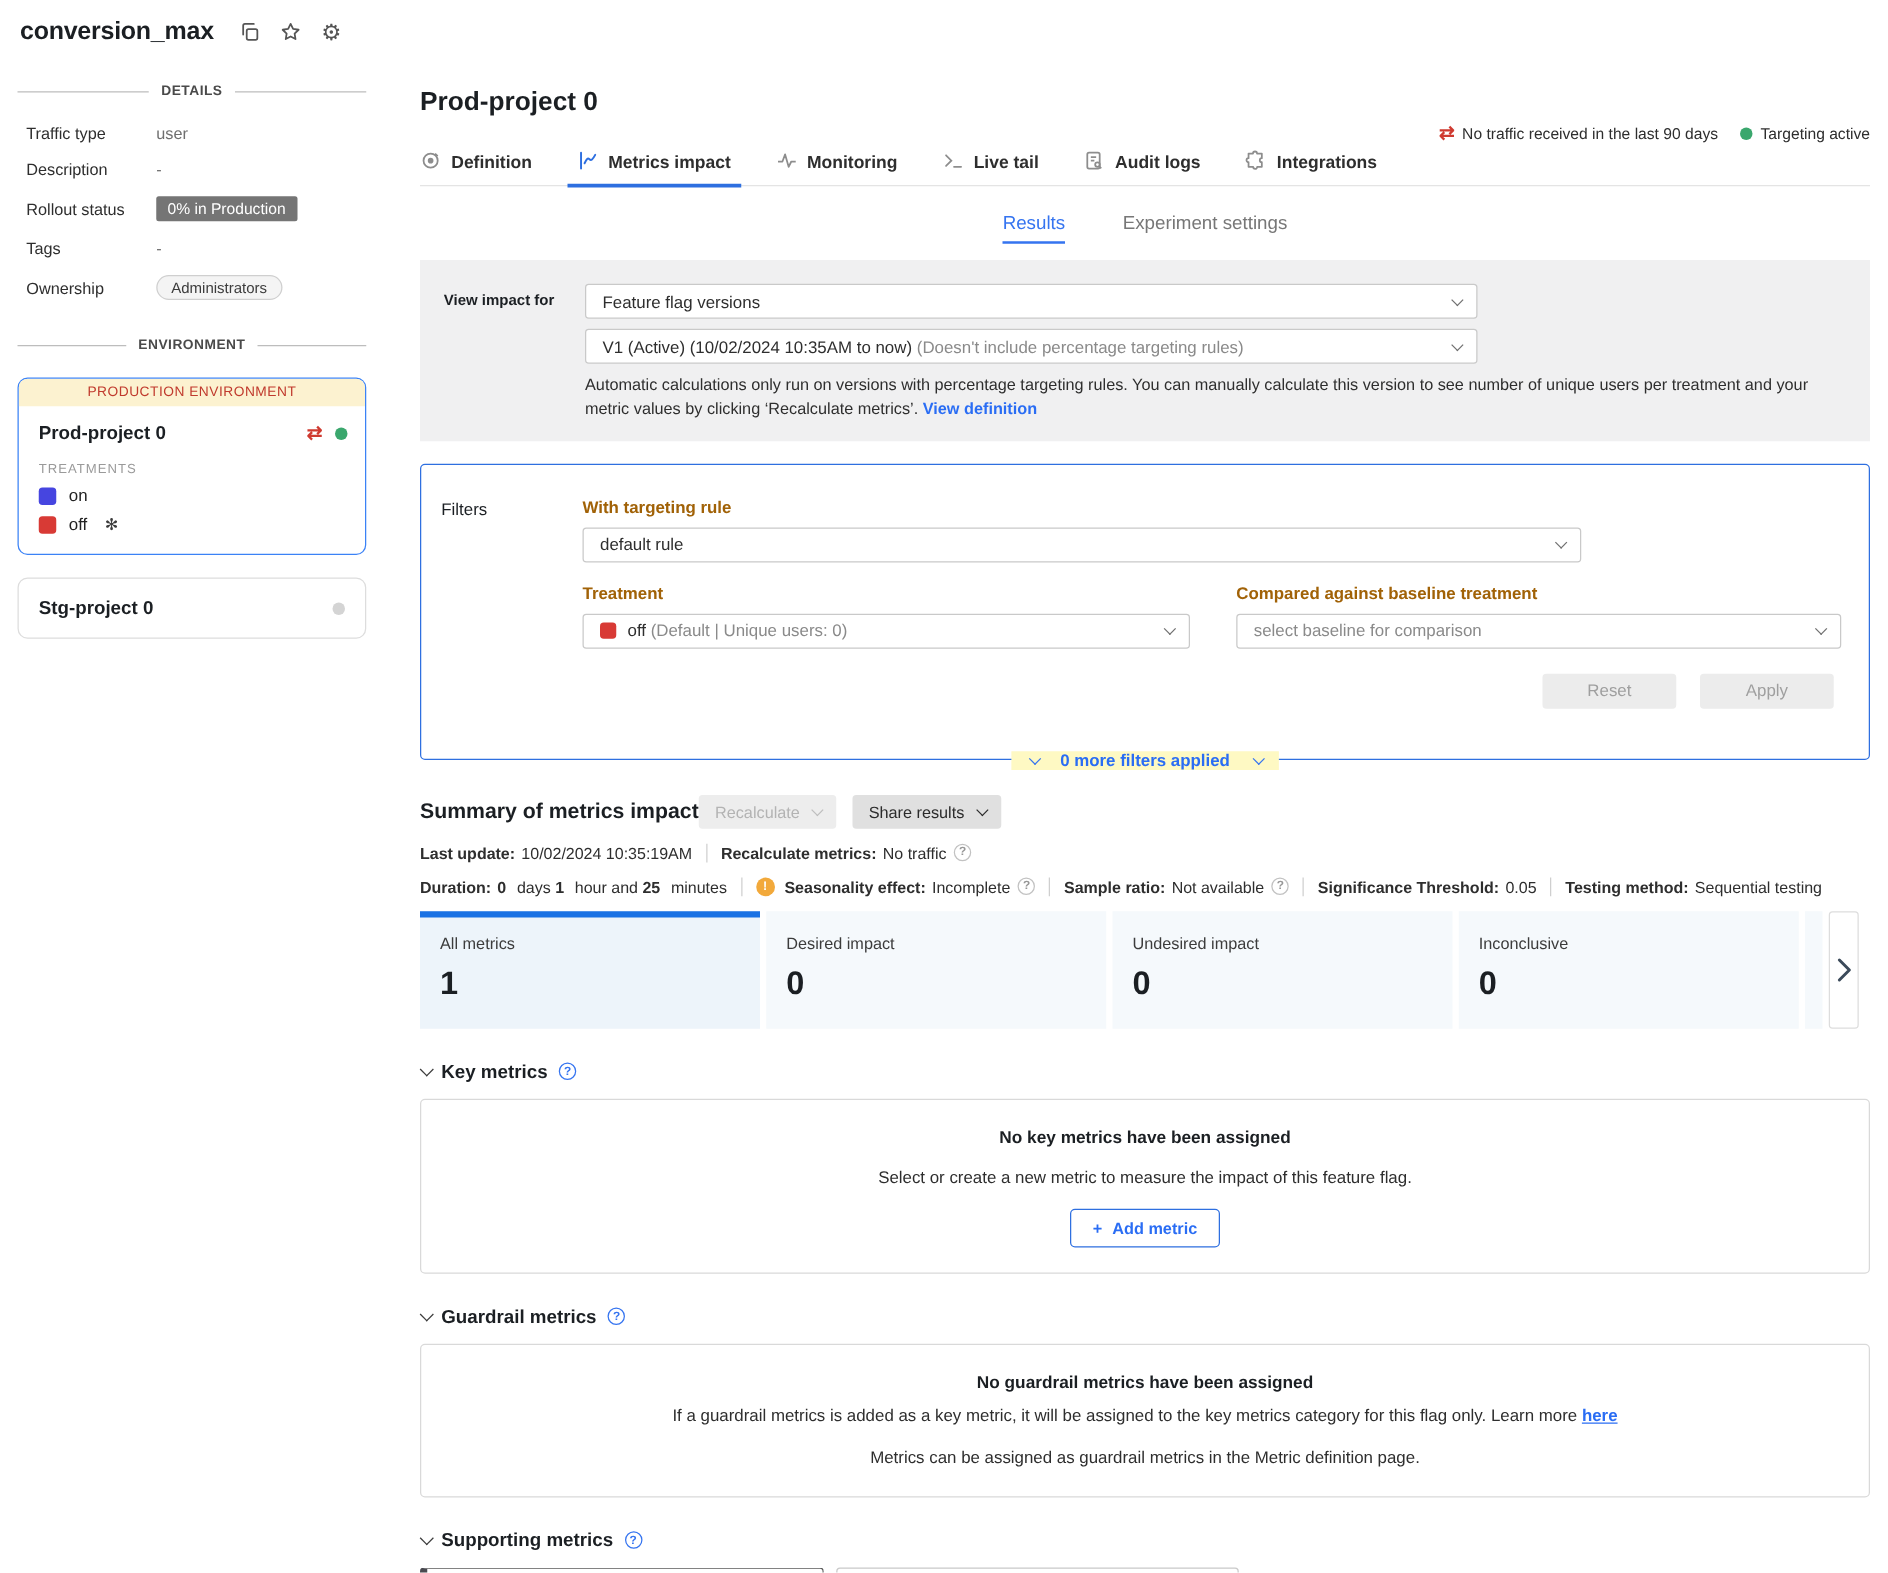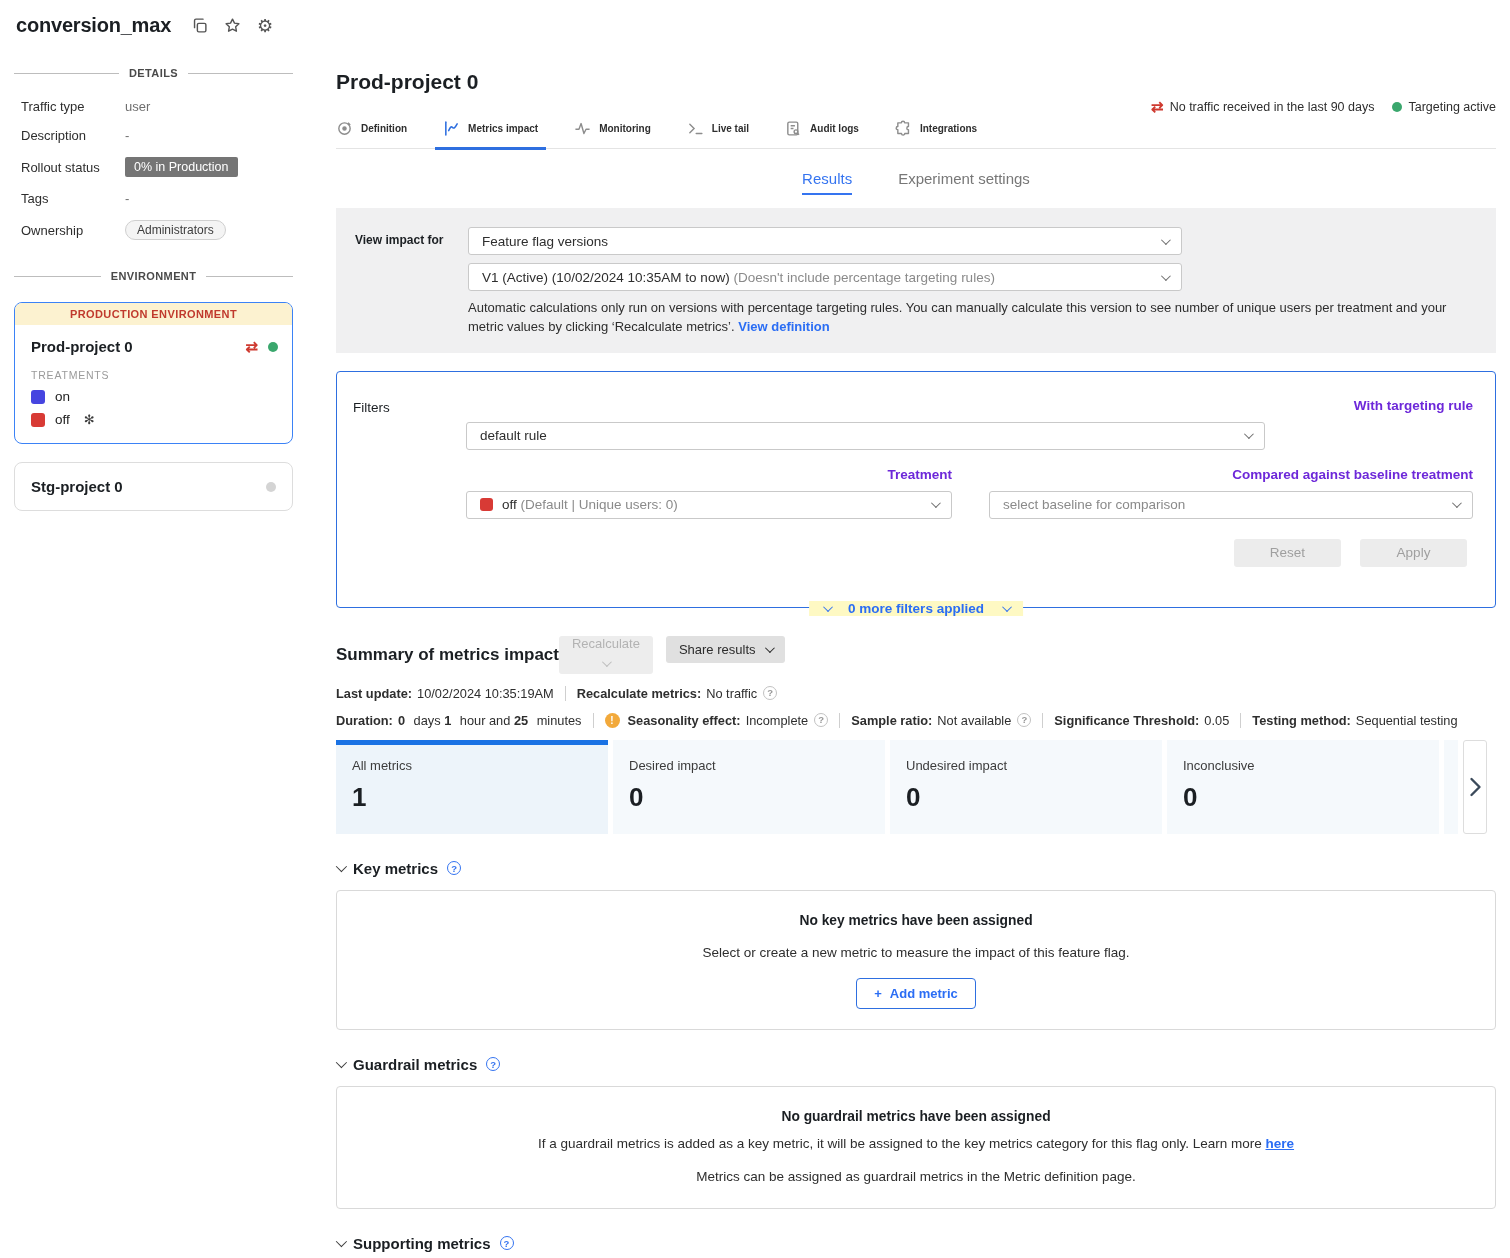--- a/index.html
+++ b/index.html
@@ -22,21 +22,21 @@
   .details-grid { display:grid; grid-template-columns:104px 1fr; row-gap:14px; font-size:13px;
     padding-left:7px; align-items:center; }
   .dlabel { color:#2e2e2e; }
   .dvalue { color:#6f6f6f; }
   .rollout-badge { display:inline-block; background:#757575; color:#fff; font-size:12.5px;
     padding:3px 9px; border-radius:2px; }
   .owner-pill { display:inline-block; background:#f4f4f4; border:1px solid #cfcfcf; color:#3c3c3c;
     font-size:12px; padding:2px 11px; border-radius:12px; }
 
   .prod-card { border:1.5px solid #3b82f6; border-radius:8px; overflow:hidden; margin-bottom:18px; background:#fff; }
-  .prod-banner { background:#fcf2d0; color:#c03a2d; font-size:11px; font-weight:bold;
+  .prod-banner { background:#fcf2d0; color:#c03a2d; font-size:11px; font-weight:normal;
     letter-spacing:0.4px; text-align:center; padding:5px 0; }
   .prod-body { padding:13px 14px 16px 16px; }
   .prod-title-row { display:flex; align-items:center; }
   .prod-name { font-size:15px; font-weight:bold; color:#1b1f23; flex:1; }
   .traffic-glyph { color:#cf3a30; font-size:15px; font-weight:bold; margin-right:10px; line-height:1; }
   .dot { width:10px; height:10px; border-radius:50%; display:inline-block; }
   .dot.green { background:#3aa76d; }
   .dot.gray { background:#d4d4d4; }
   .treatments-label { color:#9a9a9a; font-size:10.5px; letter-spacing:0.8px; margin:14px 0 8px 0; }
   .treatment-row { display:flex; align-items:center; gap:10px; margin-top:8px; font-size:13.5px; color:#222; }
@@ -50,21 +50,21 @@
 
   
   .main { flex:1; padding:0 24px 0 21px; position:relative; }
   .main-top { display:flex; justify-content:space-between; align-items:flex-end; margin-top:70px; }
   .page-title { font-size:21px; font-weight:bold; color:#1b1f23; }
   .status-indicators { display:flex; align-items:center; gap:18px; font-size:12.5px; color:#2e2e2e;
     position:absolute; top:99px; right:24px; }
   .status-item { display:flex; align-items:center; gap:6px; }
 
   .tabs { display:flex; gap:36px; border-bottom:1px solid #e4e4e4; margin-top:26px; }
-  .tab { display:flex; align-items:center; gap:8px; font-size:10px; font-weight:bold; color:#2e2e2e;
+  .tab { display:flex; align-items:center; gap:8px; font-size:14px; font-weight:bold; color:#2e2e2e;
     padding-bottom:11px; cursor:pointer; position:relative; }
   .tab svg { width:17px; height:17px; }
   .tab.active::after { content:""; position:absolute; left:-8px; right:-8px; bottom:-2px; height:3px; background:#2e6fe0; }
   .ticon { color:#8d8d8d; display:inline-flex; }
 
   .subtabs { display:flex; justify-content:center; gap:46px; margin-top:21px; font-size:15px; }
   .subtab { color:#777; cursor:pointer; padding-bottom:6px; }
   .subtab.active { color:#3574f0; border-bottom:2px solid #3574f0; }
 
   .impact-panel { background:#f0f0f1; margin-top:13px; padding:19px 18px 16px 19px;
@@ -77,36 +77,36 @@
   .dd-wide { width:714px; margin-bottom:8px; }
   .chev { width:7px; height:7px; border-right:1.6px solid #6f6f6f; border-bottom:1.6px solid #6f6f6f;
     transform:rotate(45deg) translateY(-2px); display:inline-block; flex:0 0 auto; }
   .chev.blue { border-color:#3574f0; }
   .helper { font-size:13px; color:#2e2e2e; line-height:1.45; margin-top:6px; max-width:1000px; }
   .link { color:#2a6df4; font-weight:bold; text-decoration:none; cursor:pointer; }
 
   .filters-panel { border:1.5px solid #2e6fe0; border-radius:4px; margin-top:18px; position:relative;
     padding:26px 16px 40px 16px; display:grid; grid-template-columns:113px 1fr; }
   .filters-label { font-size:13.5px; font-weight:normal; color:#1b1f23; padding-top:2px; }
-  .flabel { font-size:13.5px; font-weight:bold; color:#6d28d9; margin-bottom:9px;text-align:right; }
+  .flabel { font-size:13.5px; font-weight:bold; color:#a16207; margin-bottom:9px; }
   .fcols { display:flex; gap:37px; margin-top:17px; }
   .fcol-l { width:486px; }
   .fcol-r { width:484px; }
   .factions { display:flex; justify-content:flex-end; gap:19px; margin-top:20px; padding-right:6px; }
   .btn-gray { width:107px; height:28px; background:#ececec; color:#9f9f9f; border:none; border-radius:3px;
     font-size:13.5px; font-family:inherit; cursor:pointer; }
   .more-filters { position:absolute; left:50%; bottom:-9px; transform:translateX(-50%);
     background:#fef9c3; padding:0 14px; display:flex; align-items:center; gap:18px; white-space:nowrap; }
   .more-filters span.txt { color:#2a6df4; font-weight:bold; font-size:13.5px; }
 
   .summary-head { display:flex; align-items:center; margin-top:28px; }
   .summary-title { font-size:17px; font-weight:bold; color:#1b1f23; }
   .head-btns { display:flex; gap:13px; }
-  .btn-recalc { height:38px; padding:0 13px; background:#ededed; color:#b3b3b3; border:none; border-radius:3px;
-    font-size:13px; display:flex; align-items:center; gap:9px; font-family:inherit;flex-direction:column; }
+  .btn-recalc { height:27px; padding:0 13px; background:#ededed; color:#b3b3b3; border:none; border-radius:3px;
+    font-size:13px; display:flex; align-items:center; gap:9px; font-family:inherit; }
   .btn-recalc .chev { border-color:#bdbdbd; }
   .btn-share { height:27px; padding:0 13px; background:#e0e0e0; color:#2b2b2b; border:none; border-radius:3px;
     font-size:13px; display:flex; align-items:center; gap:9px; font-family:inherit; cursor:pointer; }
   .btn-share .chev { border-color:#2b2b2b; }
 
   .info-line { display:flex; margin-top:12px; font-size:12.8px; color:#2e2e2e; flex-wrap:nowrap; }
   .info-line b { margin-right:5px; }
   .sep { border-left:1px solid #cfcfcf; height:15px; margin:0 11px; }
   .help { width:14px; height:14px; border:1px solid #c2c2c2; border-radius:50%; color:#979797;
     font-size:9.5px; font-weight:bold; display:inline-flex; align-items:center; justify-content:center;

